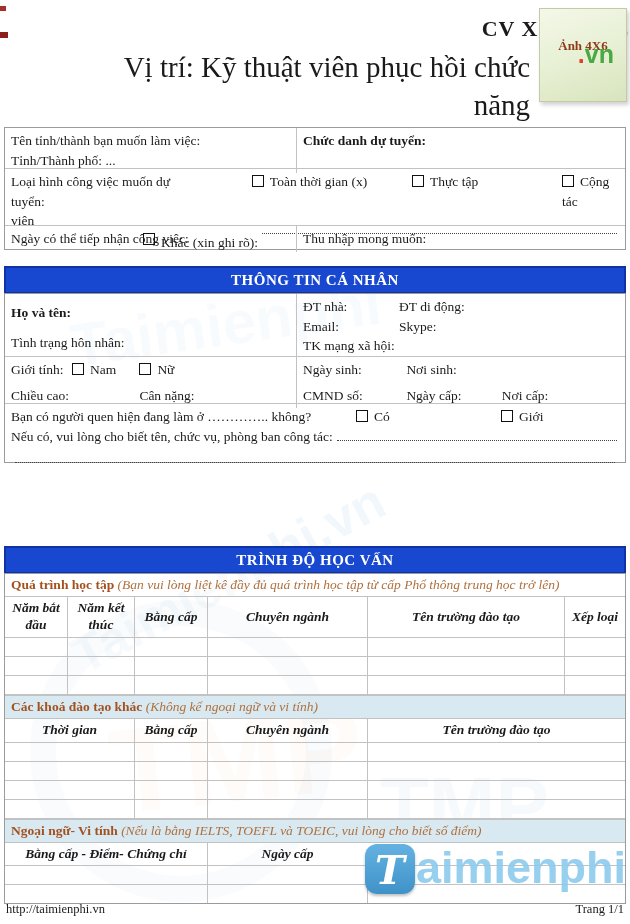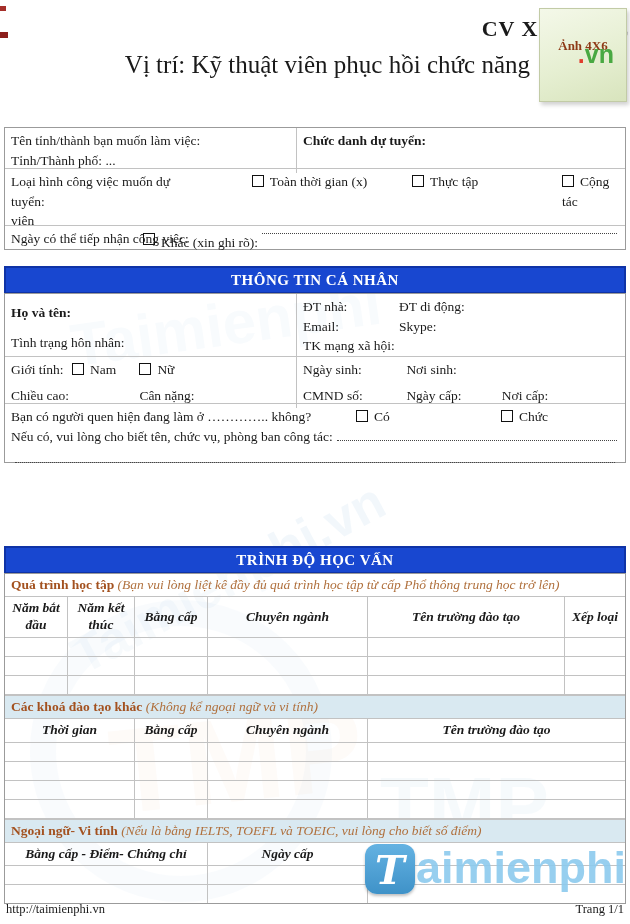--- a/index.html
+++ b/index.html
@@ -15,21 +15,21 @@
   .wm-rot2{top:290px;left:70px;font:bold 60px "Liberation Sans",sans-serif;color:rgba(90,150,205,0.09);transform:rotate(-8deg);}
   .wm-circle{top:600px;left:30px;width:250px;height:250px;border:26px solid rgba(120,175,215,0.07);border-radius:50%;}
   .wm-tmp{top:690px;left:110px;font:bold 120px "Liberation Sans",sans-serif;color:rgba(235,160,110,0.08);transform:rotate(-6deg);}
   .wm-tmp2{top:760px;left:380px;font:bold 80px "Liberation Sans",sans-serif;color:rgba(120,175,215,0.10);}
   
   .edge-mark1{position:absolute;left:0;top:6px;width:6px;height:5px;background:#a52f2a;}
   .edge-mark2{position:absolute;left:0;top:32px;width:8px;height:6px;background:#8c1f1c;}
   
   .title-block{position:absolute;top:16px;left:0;width:100%;text-align:right;}
   .doc-title{font-size:22px;font-weight:bold;letter-spacing:1px;margin:0;}
-  .doc-subtitle{font-size:25px;width:430px;margin:6px auto 0;line-height:1.32;}
+  .doc-subtitle{font-size:29px;width:430px;margin:6px auto 0;line-height:1.32;}
   .photo-box{
     position:absolute;top:8px;right:3px;width:86px;height:92px;
     background:linear-gradient(160deg,#f4f8e9 0%,#e6efd2 55%,#d8e4bd 100%);
     border:1px solid #c2cba6;box-shadow:2px 3px 4px rgba(0,0,0,0.18);
     display:flex;align-items:center;justify-content:center;
   }
   .photo-box span{color:#8e3a16;font-weight:bold;font-size:13px;margin-top:-18px;}
   
   .tbl{position:absolute;left:4px;right:4px;border:1px solid #9b9b9b;background:rgba(255,255,255,0.55);}
   .row{display:grid;border-bottom:1px solid #c2c2c2;}
@@ -151,20 +151,23 @@
         <span class="cb"></span>
         <span>Khác (xin ghi rõ):</span>
         <span class="dotfill"></span>
       </div>
     </div>
   </div>
   <div class="row split r3">
     <div class="cell">
       <span>Ngày có thể tiếp nhận công việc:</span>
     </div>
+    <div class="cell">
+      <span>Thu nhập mong muốn:</span>
+    </div>
   </div>
 </div>
 
 <div class="sec-header" style="top:266px;">
   <span>THÔNG TIN CÁ NHÂN</span>
 </div>
 
 <div class="tbl" id="t2">
   <div class="row split rA">
     <div class="cell">
@@ -203,21 +206,21 @@
         <span class="in-lbl w92">Ngày cấp:</span>
         <span>Nơi cấp:</span>
       </div>
     </div>
   </div>
   <div class="row rD">
     <div class="cell">
       <div class="quest-row">
         <span class="q">Bạn có người quen hiện đang làm ở ………….. không?</span>
         <span class="yes"><span class="cb"></span><span>Có</span></span>
-        <span><span class="cb"></span><span>Chức</span></span>
+        <span><span class="cb"></span><span>Giới</span></span>
       </div>
       <div style="display:flex;align-items:baseline;">
         <span>Nếu có, vui lòng cho biết tên, chức vụ, phòng ban công tác:</span>
         <span class="dotfill"></span>
       </div>
       <div class="dotline"></div>
     </div>
   </div>
 </div>
 

